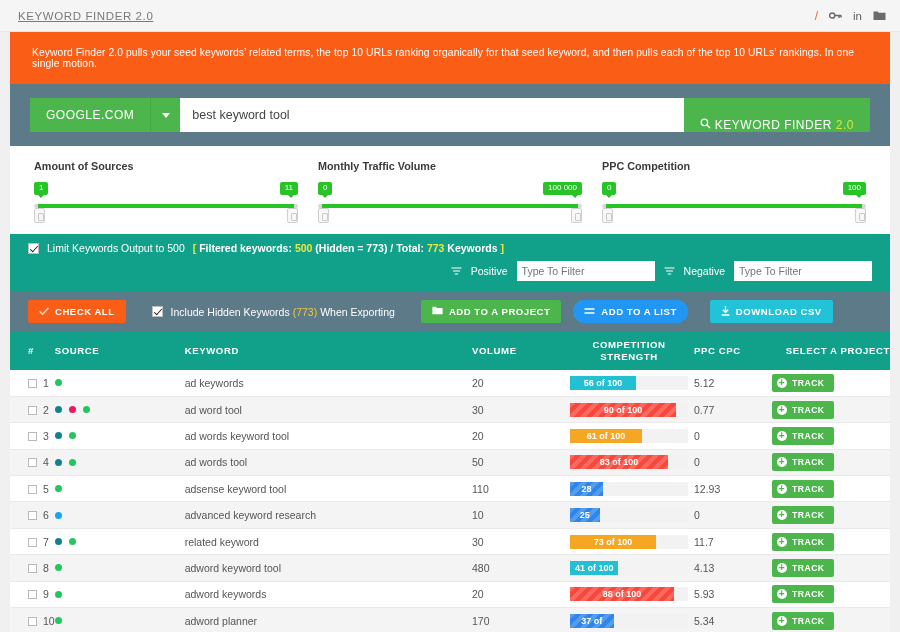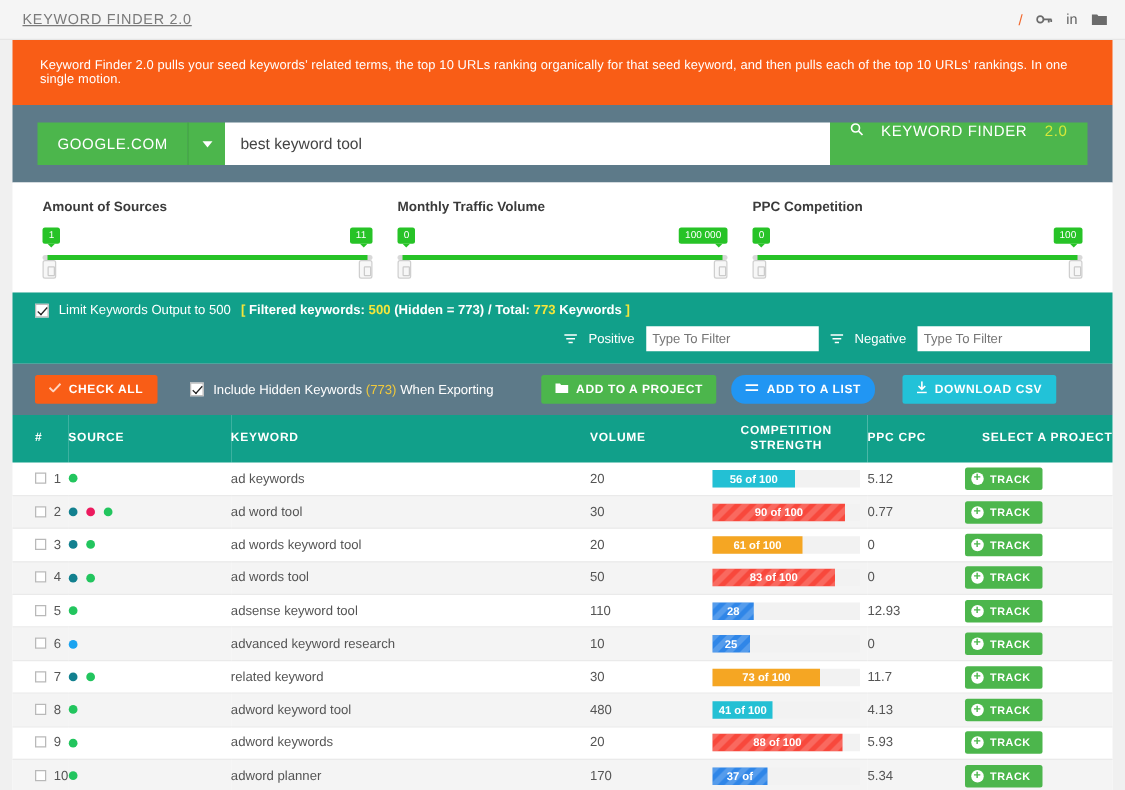--- a/index.html
+++ b/index.html
@@ -53,21 +53,21 @@
     width: 0; height: 0; border-left: 4px solid transparent;
     border-right: 4px solid transparent; border-top: 5px solid #fff;
   }
   .search-field {
     flex: 1; height: 34px; background: #fff; border: 0;
     padding: 0 12px; font-size: 12.5px; color: #444;
     font-family: "Liberation Sans", sans-serif;
   }
   .kf-btn {
     background: #4cb64c; height: 34px; display: flex;
-    align-items: flex-start; gap: 14px; padding: 0 16px;
+    align-items: flex-end; gap: 4px; padding: 0 16px;
     color: #fff; font-size: 12px; letter-spacing: .5px;
   }
   .kf-btn .ver { color: #d6e83a; }
 
   
   .sliders {
     background: #fff; display: flex; padding: 14px 14px 12px 14px;
   }
   .slider-col { flex: 1; padding: 0 10px; }
   .slider-label { font-size: 10.8px; color: #3b3b3b; font-weight: bold; margin-bottom: 10px; }
@@ -130,21 +130,21 @@
   }
   .btn {
     height: 23px; display: inline-flex; align-items: center; gap: 6px;
     padding: 0 11px; color: #fff; font-size: 9.6px; font-weight: bold;
     letter-spacing: .5px; border: 0; border-radius: 2px;
     font-family: "Liberation Sans", sans-serif; cursor: pointer;
   }
   .btn-check { background: #f95d16; }
   .inc-hidden { display: flex; align-items: center; margin-left: 26px; font-size: 10.5px; color: #fff; }
   .inc-hidden .n { color: #f0c93a; margin: 0 3px; }
-  .btn-project { background: #4cb64c; margin-left: 38px; }
+  .btn-project { background: #4cb64c; margin-left: 26px; }
   .btn-list { background: #2196f3; margin-left: 12px; border-radius: 11px; }
   .btn-csv { background: #22c2d8; margin-left: 22px; }
 
   
   table { width: 100%; border-collapse: collapse; background: #fff; }
   thead th {
     background: #11a08a; color: #fff; font-size: 9.6px; font-weight: bold;
     letter-spacing: .6px; padding: 7px 0; line-height: 1.25;
   }
   .th-num { width: 34px; text-align: left; padding-left: 18px !important; }

